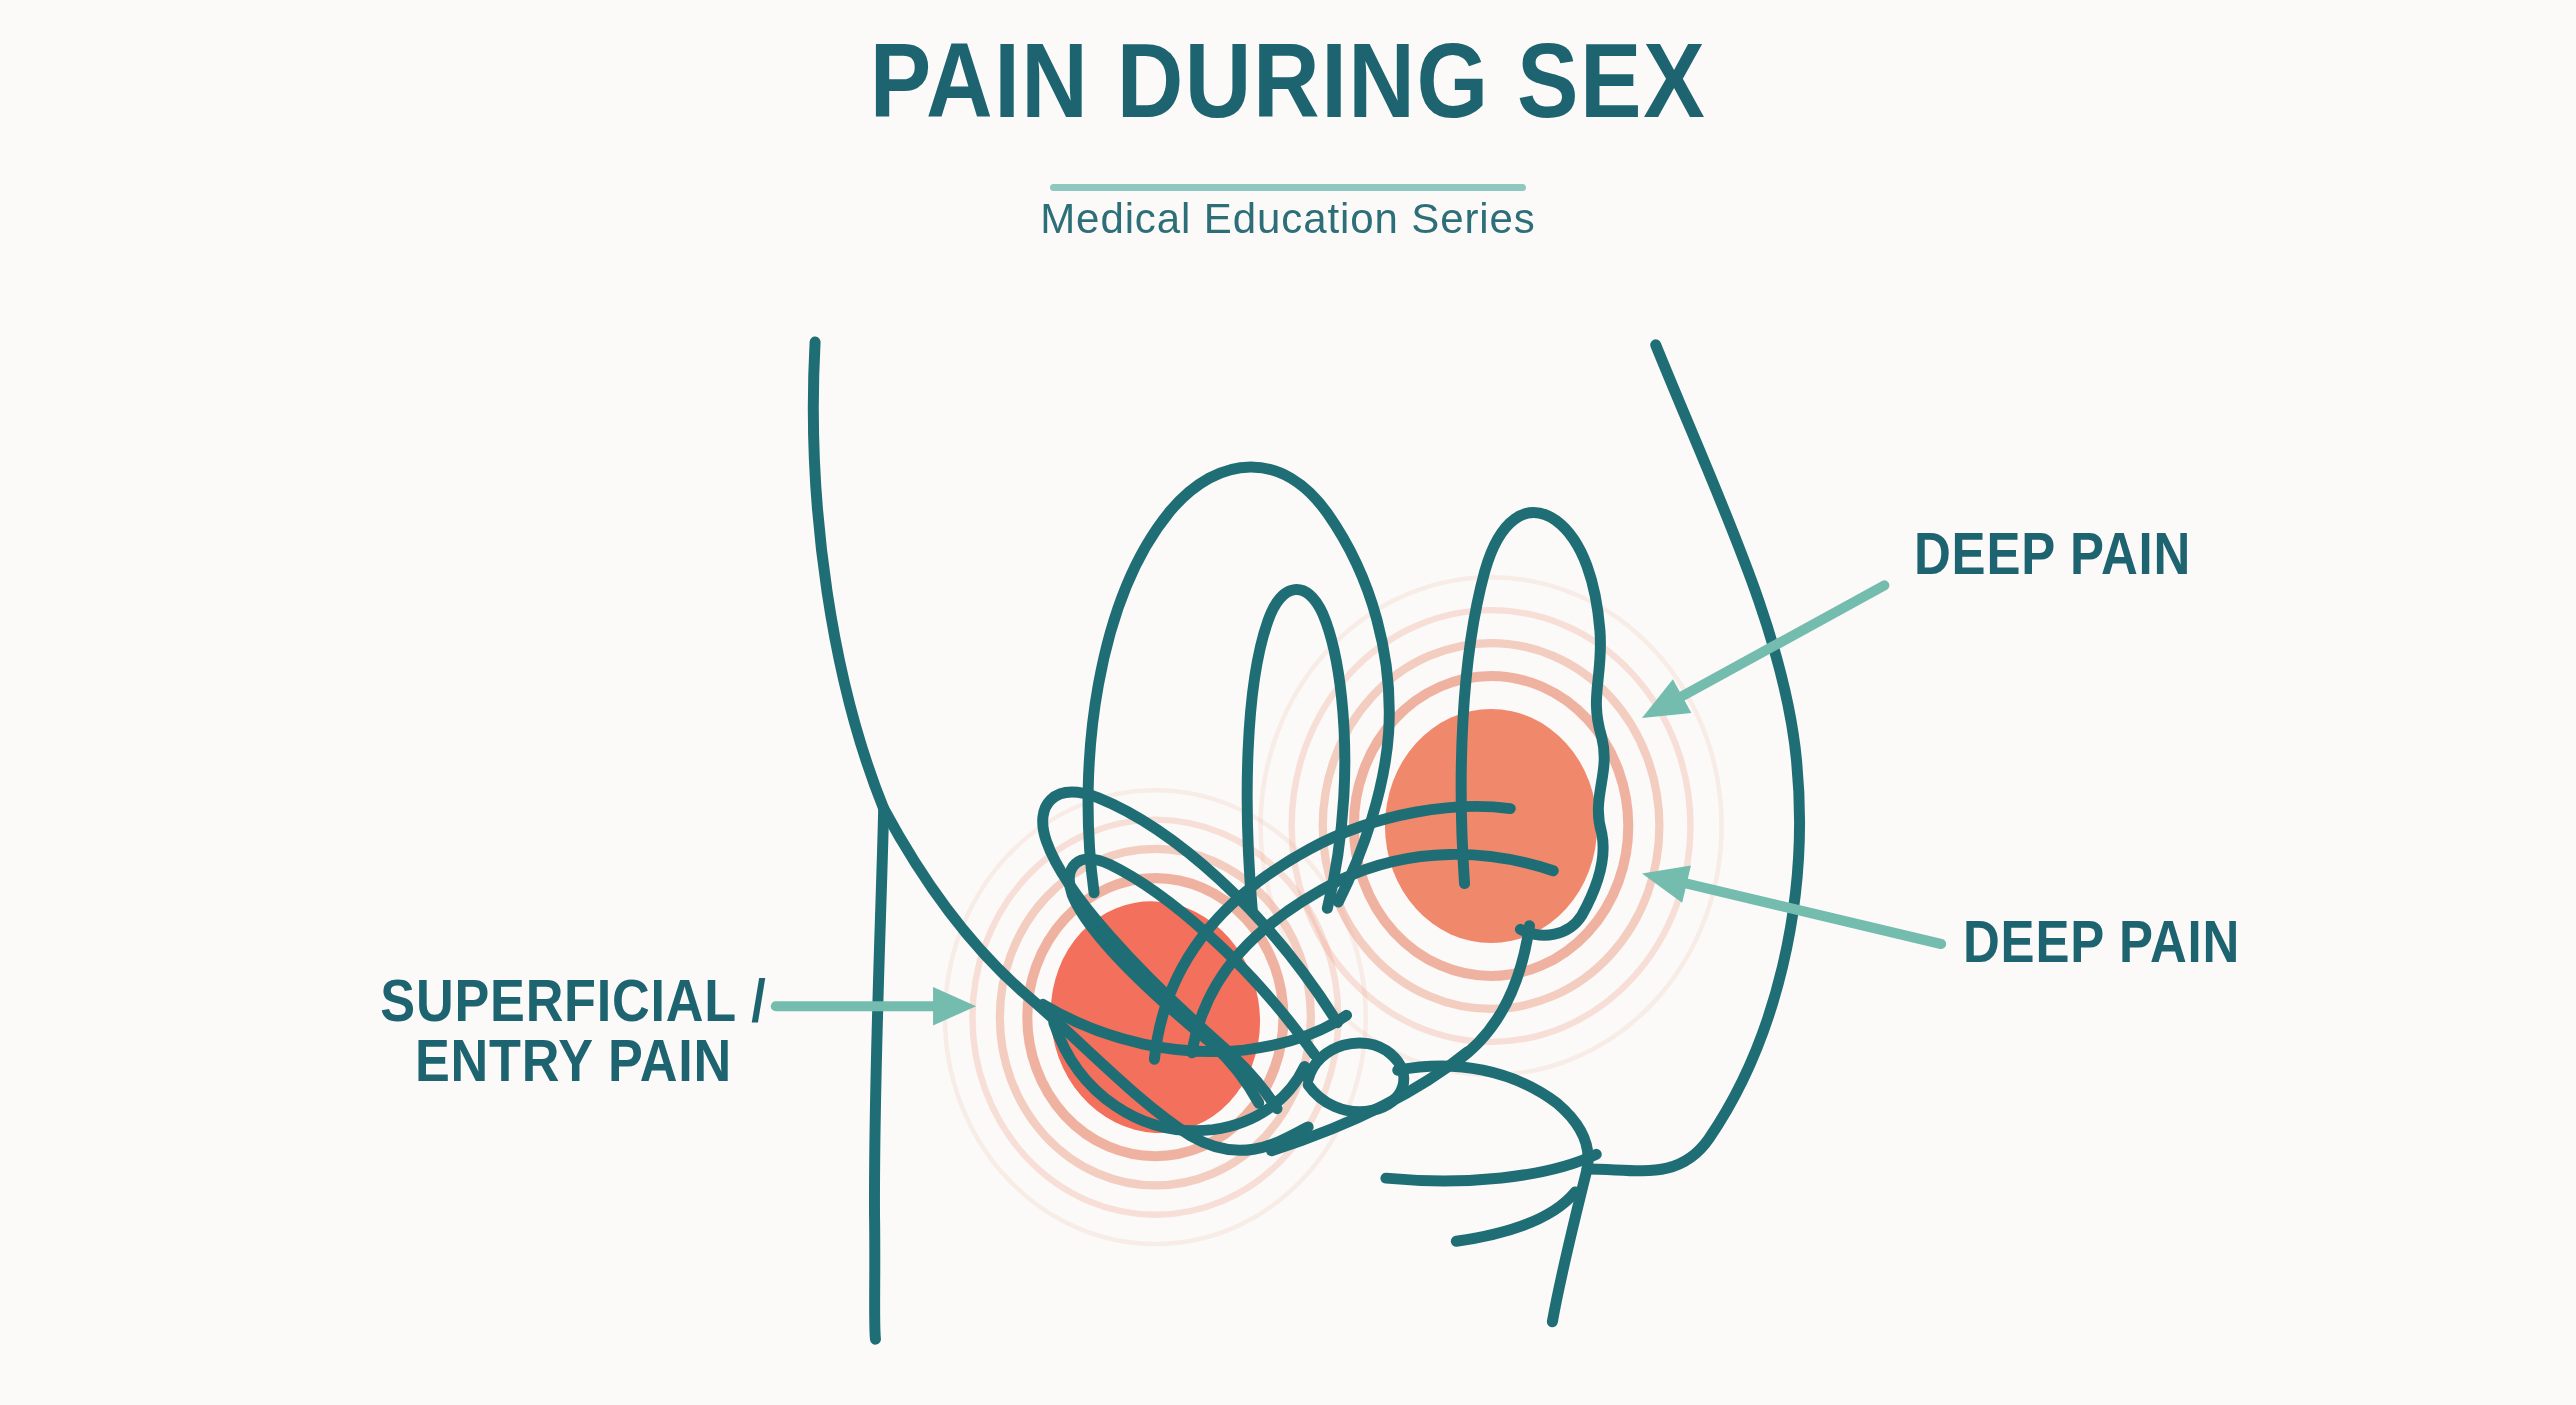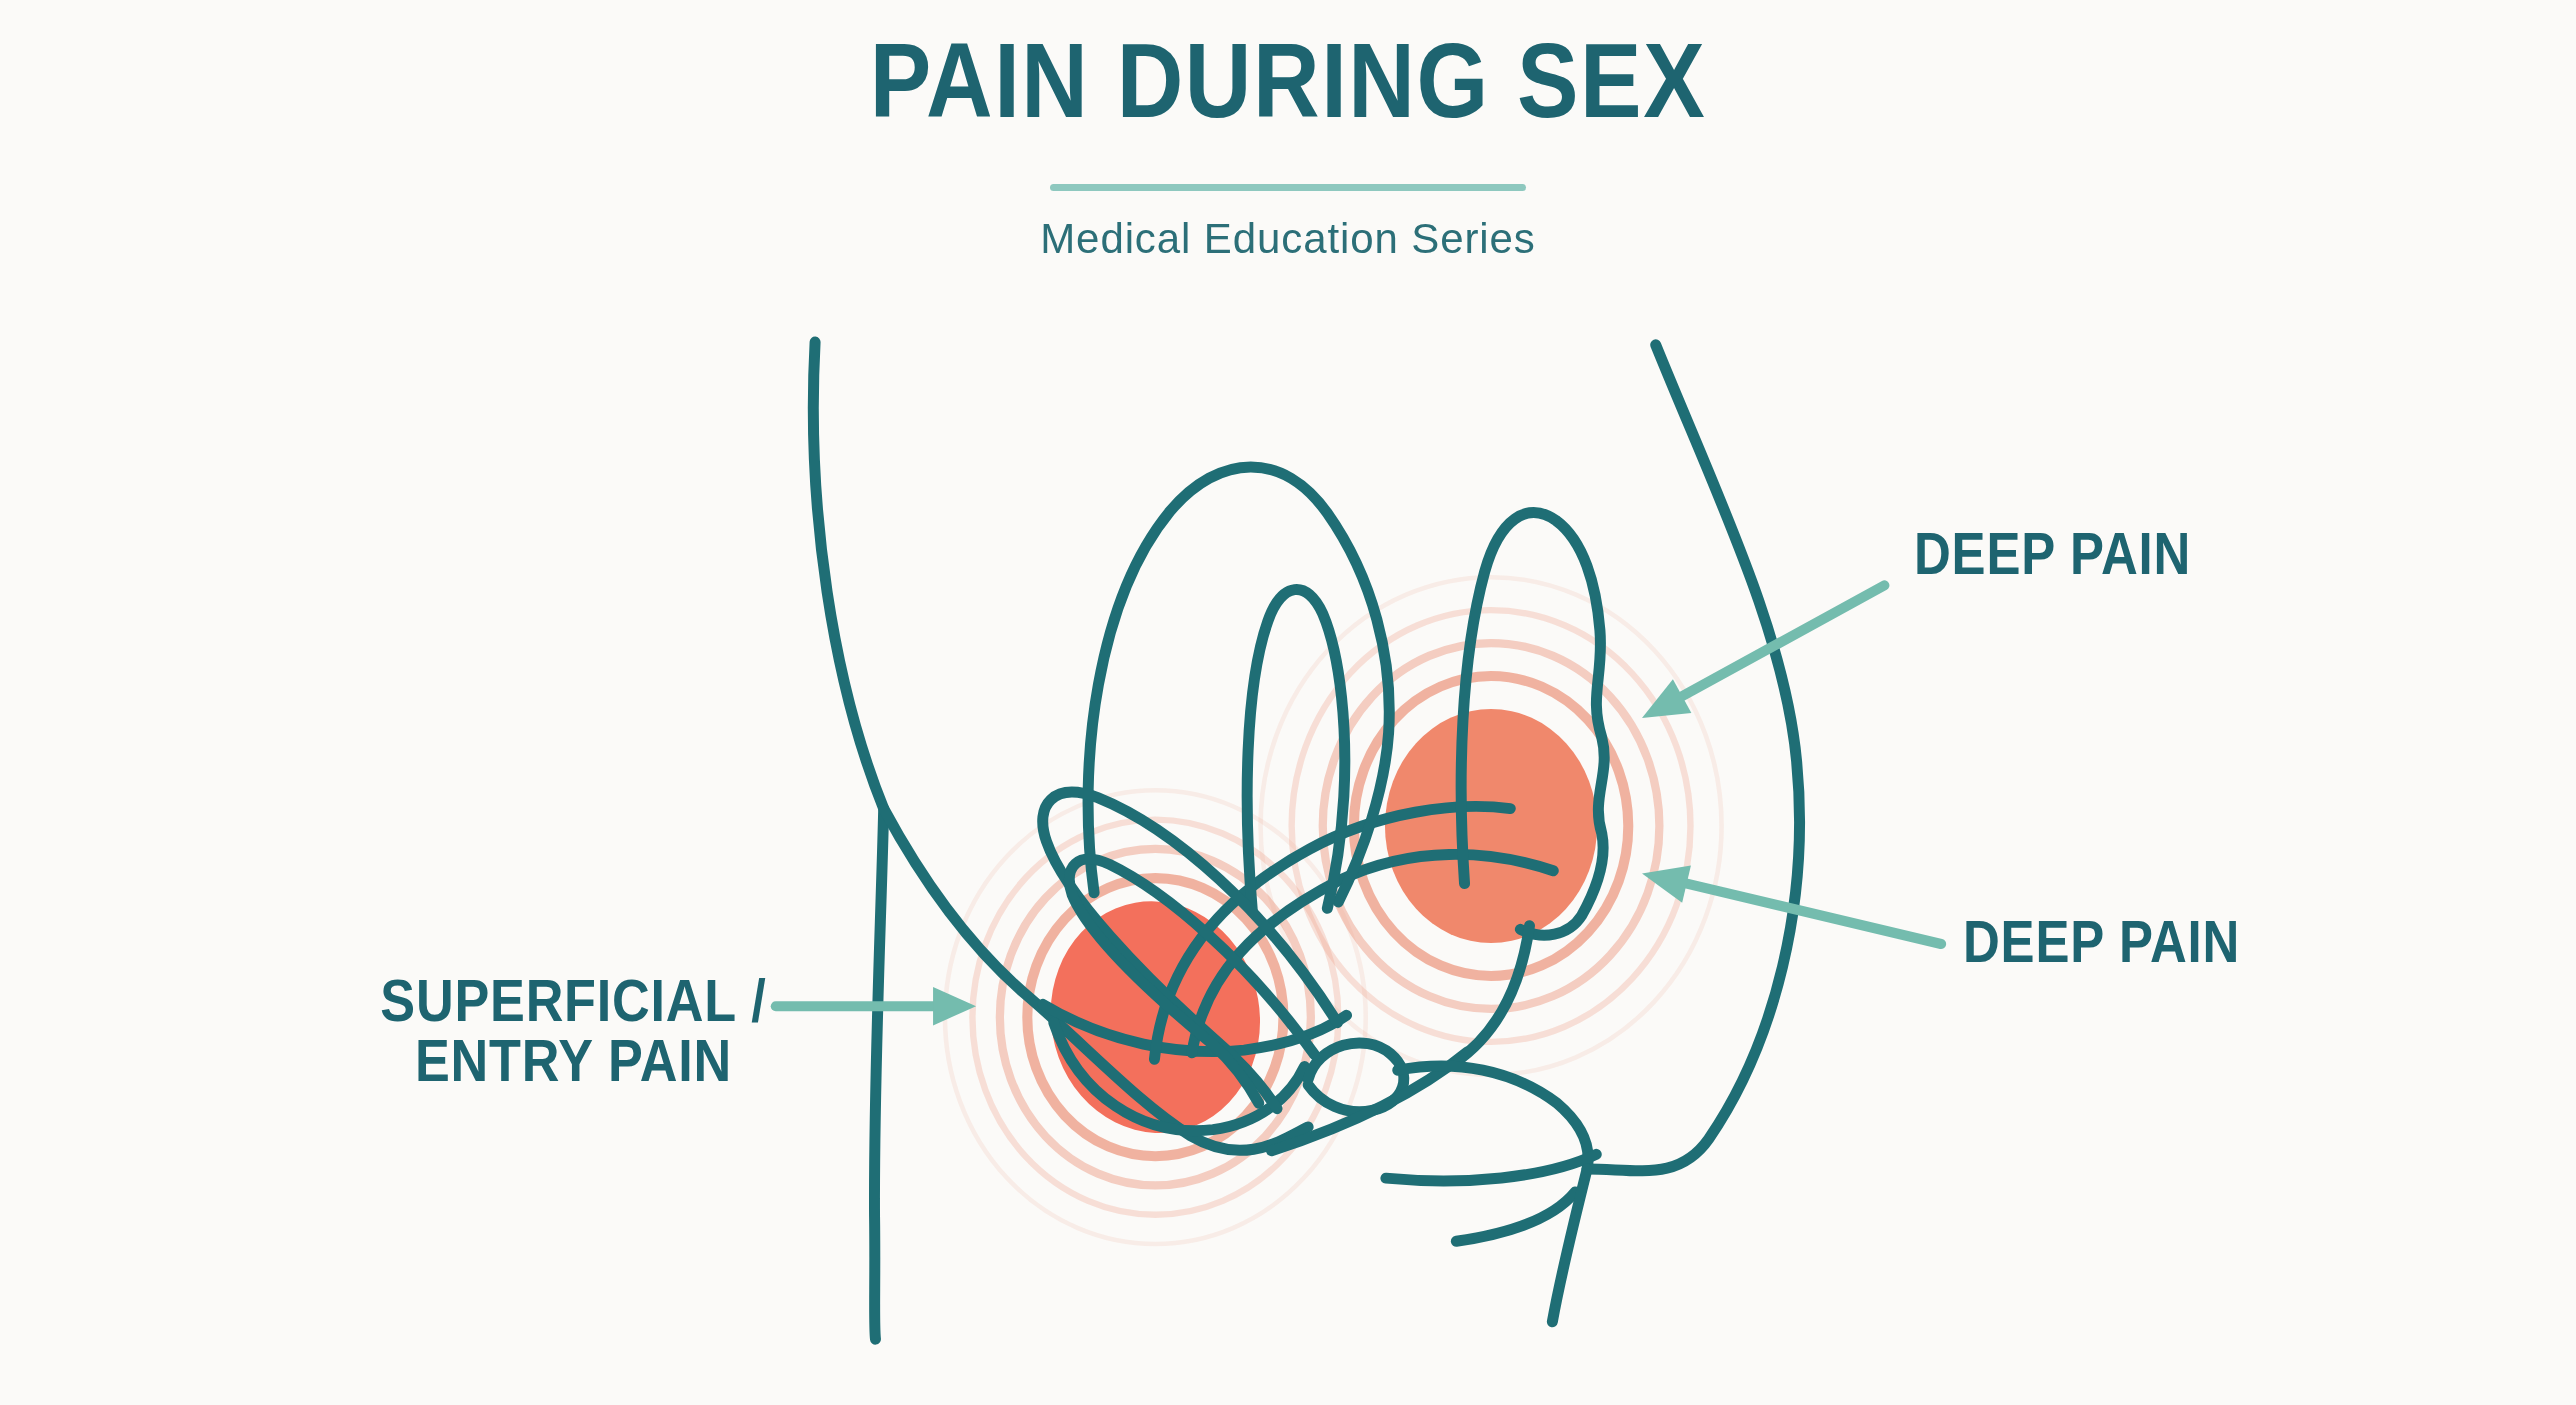--- a/index.html
+++ b/index.html
@@ -14,21 +14,21 @@
   .hdr{position:absolute;top:0;left:0;width:2576px;text-align:center;}
   .title{
     margin:0;padding-top:27.4px;
     font-size:106px;line-height:1.0;font-weight:700;letter-spacing:1.8px;
     color:var(--text);
     transform:scaleX(.87);transform-origin:50% 50%;
     white-space:nowrap;
   }
   .divider{width:476px;height:6.4px;border-radius:3.7px;background:var(--divider);margin:51px auto 0;}
   .subtitle{
-    margin-top:24px;font-size:42px;font-weight:400;letter-spacing:0.9px;
+    margin-top:4px;font-size:42px;font-weight:400;letter-spacing:0.9px;
     color:var(--subtitle-text);white-space:nowrap;
   }
 
   svg.diagram{position:absolute;left:0;top:0;width:2576px;height:1405px;}
   .ln{fill:none;stroke:var(--line);stroke-width:12;stroke-linecap:round;stroke-linejoin:round;}
   .ring{fill:none;stroke:var(--pain-ring);}
   .core-sup{fill:var(--pain-core);}
   .core-deep{fill:var(--pain-core-deep);}
   .arrow-ln{fill:none;stroke:var(--accent);stroke-width:11;stroke-linecap:round;}
   .arrow-hd{fill:var(--accent);stroke:none;}

